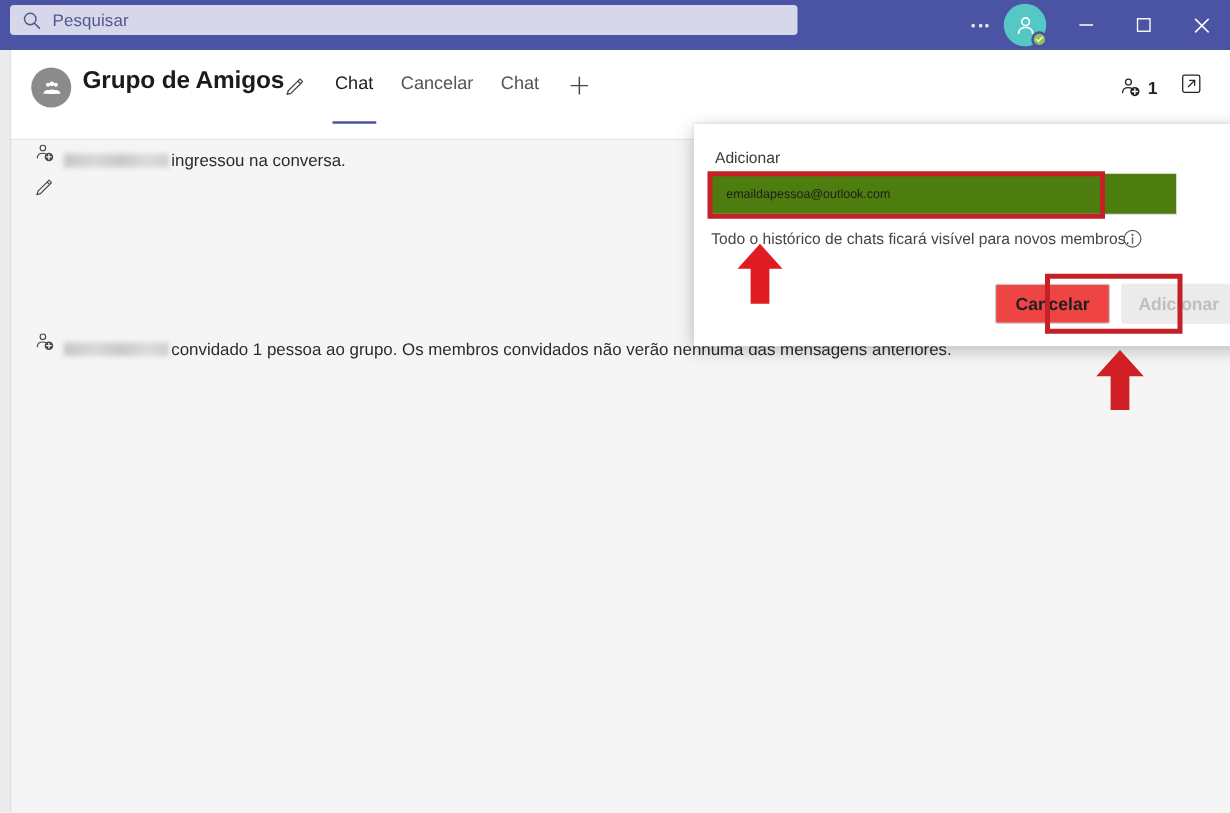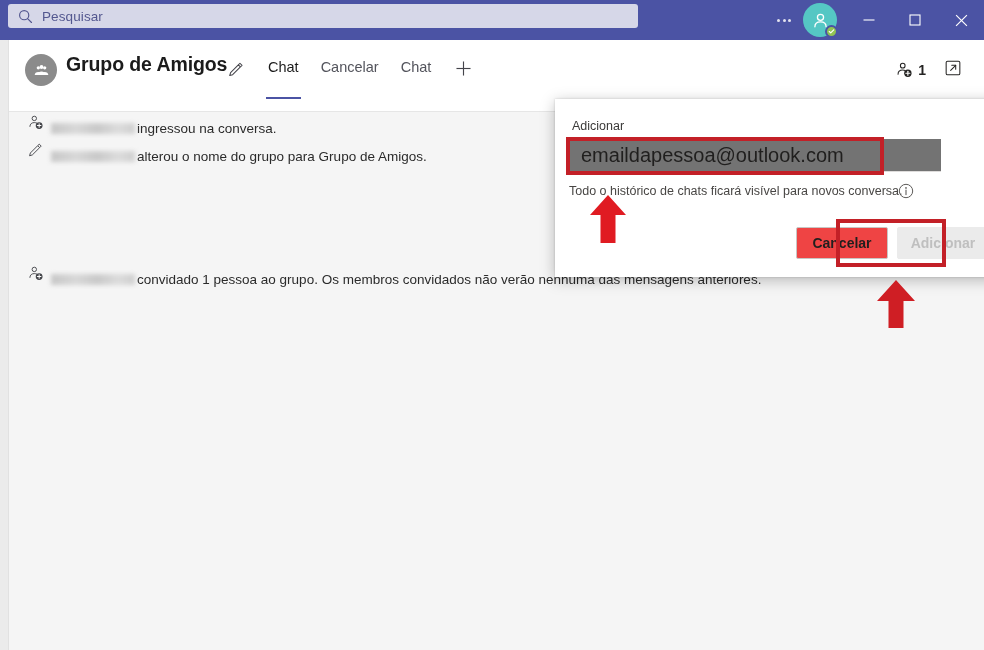--- a/index.html
+++ b/index.html
@@ -218,25 +218,25 @@
   .dlg-label {
     position: absolute;
     left: 17px; top: 20px;
     font-size: 12.5px;
     color: #3b3a39;
   }
   .dlg-input {
     position: absolute;
     left: 12px; top: 40px;
     width: 374px; height: 33px;
-    background: #737373;
+    background: #4d7c0f;
     border: none;
     border-bottom: 1px solid #dedcdb;
     font-family: "Liberation Sans", sans-serif;
-    font-size: 20px;
+    font-size: 10px;
     color: #201f1e;
     padding-left: 14px;
     outline: none;
   }
   .dlg-hint {
     position: absolute;
     left: 14px; top: 85px;
     font-size: 12.5px;
     color: #484644;
   }
@@ -426,21 +426,20 @@
       <span class="text"><span class="redacted"></span><span>ingressou na conversa.</span></span>
     </div>
 
     <div class="sysmsg">
       <span class="sysicon">
         <svg viewBox="0 0 20 20" width="17" height="17">
           <path d="M3 16.2l1-3.3 8.6-8.6 2.3 2.3-8.6 8.6z" fill="none" stroke="#45464b" stroke-width="1.1" stroke-linejoin="round"></path>
           <path d="M12.6 4.3l1.8-1.8 2.3 2.3-1.8 1.8" fill="none" stroke="#45464b" stroke-width="1.1" stroke-linejoin="round"></path>
         </svg>
       </span>
-      <span class="text"><span class="redacted"></span><span>alterou o nome do grupo para Grupo de Amigos.</span></span>
     </div>
 
     <div class="msg-gap"></div>
 
     <div class="sysmsg">
       <span class="sysicon">
         <svg viewBox="0 0 20 20" width="17" height="17">
           <circle cx="8.6" cy="5.2" r="2.6" fill="none" stroke="#45464b" stroke-width="1.1"></circle>
           <path d="M3.4 14.6c0-2.9 2.3-4.5 5.2-4.5 1 0 1.9.2 2.7.5" fill="none" stroke="#45464b" stroke-width="1.1" stroke-linecap="round"></path>
           <circle cx="14.3" cy="13.6" r="4" fill="#45464b"></circle>
@@ -454,21 +453,21 @@
   </div>
 
 </div>
 
 <div class="dialog">
 
   <div class="dlg-label">Adicionar</div>
 
   <input class="dlg-input" type="text" value="emaildapessoa@outlook.com" style="">
 
-  <div class="dlg-hint">Todo o histórico de chats ficará visível para novos conversa.</div>
+  <div class="dlg-hint">Todo o histórico de chats ficará visível para novos membros.</div>
 
   <div class="info-icon">
     <svg viewBox="0 0 16 16" width="16" height="16">
       <circle cx="8" cy="8" r="6.7" fill="none" stroke="#5d5b59" stroke-width="1"></circle>
       <circle cx="8" cy="4.9" r=".85" fill="#5d5b59"></circle>
       <line x1="8" y1="7.1" x2="8" y2="11.6" stroke="#5d5b59" stroke-width="1.1" stroke-linecap="round"></line>
     </svg>
   </div>
 
   <div class="dlg-actions">

